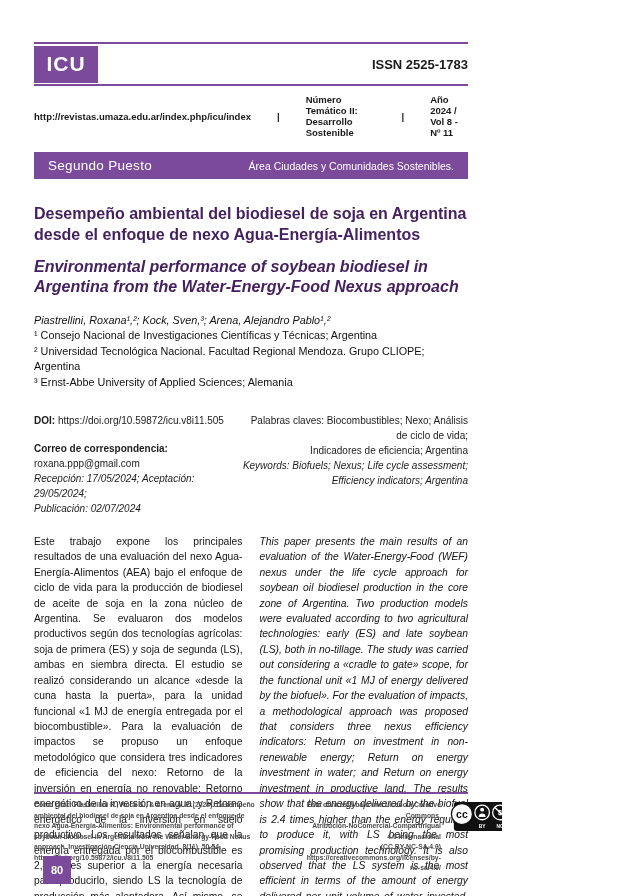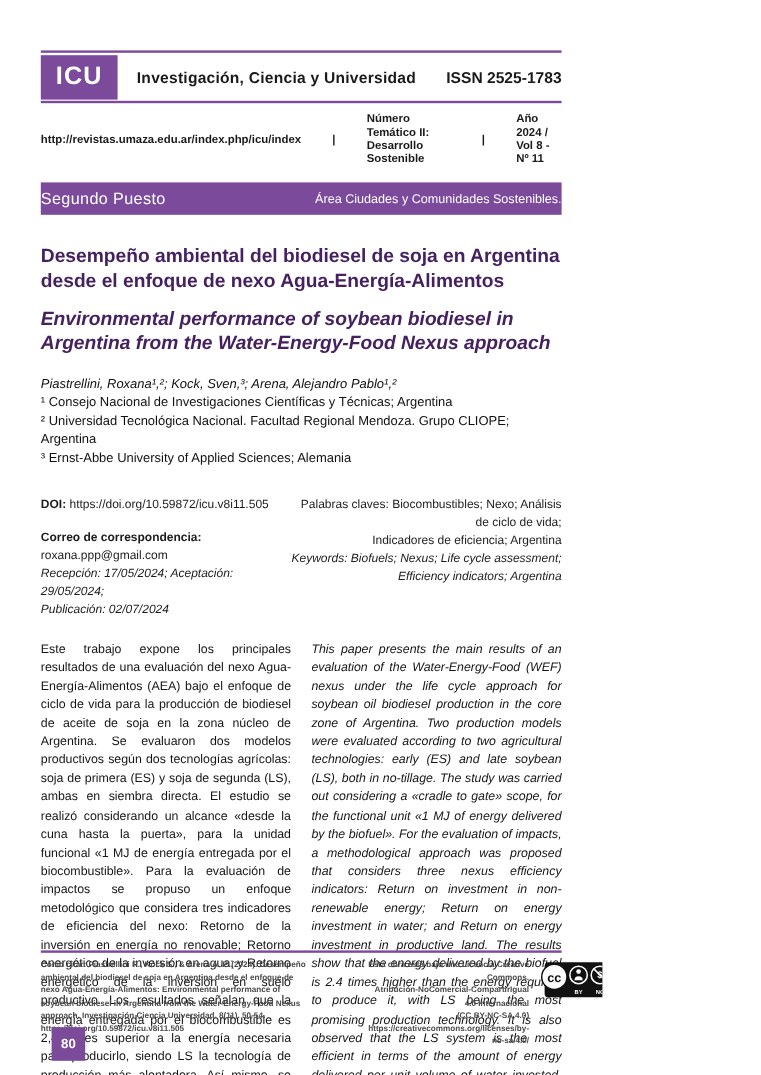--- a/index.html
+++ b/index.html
@@ -15,21 +15,21 @@
           letter-spacing:1px; margin-right:16px; }
   .journal-title { font-size:13px; font-weight:bold; color:#1a1a1a; letter-spacing:.2px; }
   .issn { margin-left:auto; font-size:13px; font-weight:bold; color:#1a1a1a; }
 
   .url-row { display:flex; align-items:center; gap:26px; padding:8px 0 9px 0;
              font-size:9.5px; font-weight:bold; color:#1a1a1a; }
   .url-row a { color:#1a1a1a; text-decoration:none; }
   .sep { color:#1a1a1a; }
 
   .band { margin-top:5px; height:27px; background:#7c4a9a; display:flex; align-items:center;
-          padding:0 0; color:#fff; }
+          padding:0 14px; color:#fff; }
   .award { font-size:13.5px; letter-spacing:.3px; }
   .area  { margin-left:auto; font-size:10.5px; }
 
   .title-es { margin-top:25px; font-size:16px; font-weight:bold; color:#45215f; line-height:1.3; }
   .title-en { margin-top:11px; font-size:16px; font-style:italic; color:#45215f; line-height:1.3; }
 
   .authors { margin-top:16px; font-size:10.8px; font-style:italic; color:#111; }
   .affiliations { font-size:10.8px; line-height:1.45; color:#111; margin-top:2px; }
 
   .meta-row { display:flex; margin-top:22px; }
@@ -66,21 +66,20 @@
 <body>
 
 <div class="page">
 
   <div class="rule top-rule"></div>
 
   <header class="masthead">
     <div class="logo">
       <span>ICU</span>
     </div>
-    <div class="journal-title">Investigación, Ciencia y Universidad</div>
     <div class="issn">ISSN 2525-1783</div>
   </header>
 
   <div class="rule"></div>
 
   <div class="url-row">
     <a href="#">http://revistas.umaza.edu.ar/index.php/icu/index</a>
     <span class="sep">|</span>
     <span>Número Temático II: Desarrollo Sostenible</span>
     <span class="sep">|</span>

